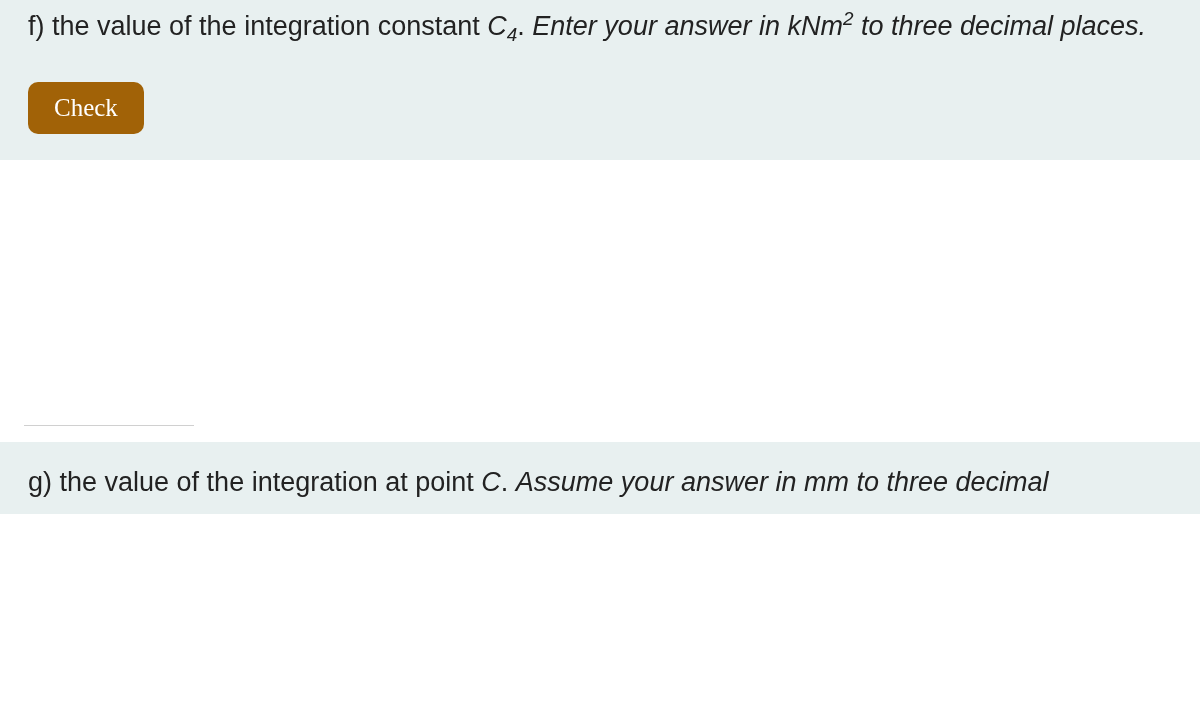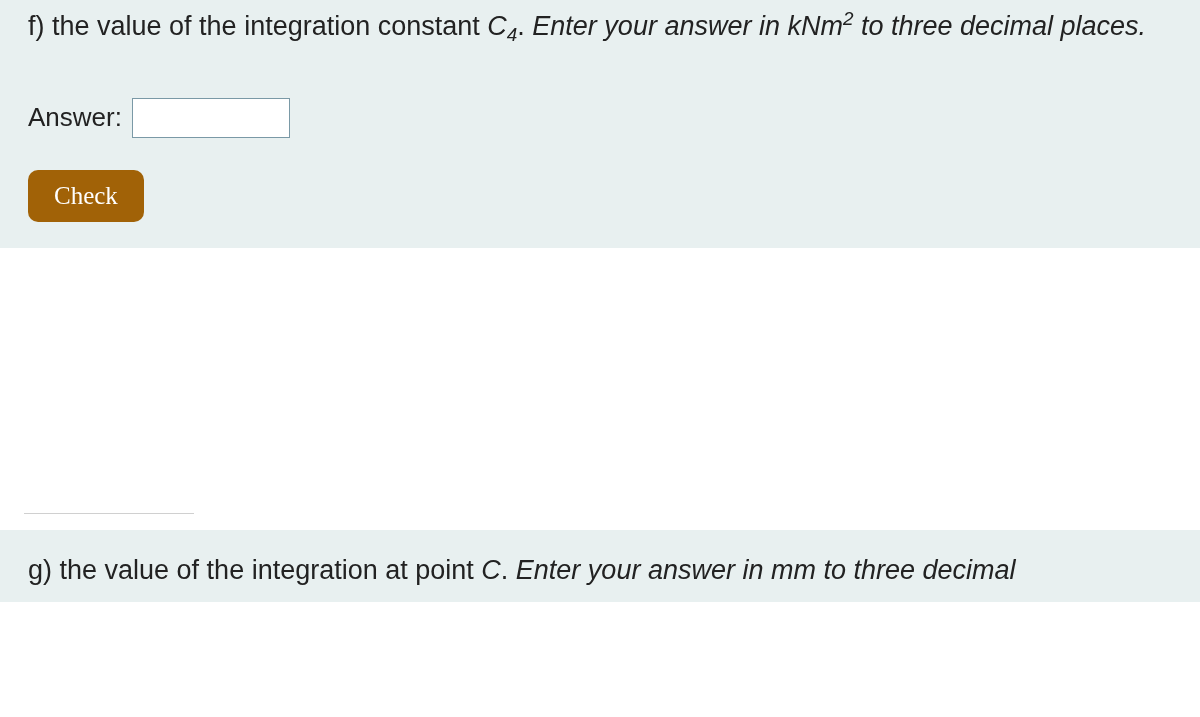--- a/index.html
+++ b/index.html
@@ -77,29 +77,25 @@
   }
 </style>
 </head>
 <body>
 
 <div class="question-block first">
   <p class="prompt">
     <span class="roman">f) </span><span class="roman">the value of the integration constant </span><span class="italic">C</span><sub>4</sub><span class="roman">. </span><span class="italic">Enter your answer in kNm</span><sup>2</sup><span class="italic"> to three decimal places.</span>
   </p>
 
-  <div class="answer-row">
-    <span class="answer-label">Answer:</span>
-    <input type="text" class="answer-input" style="">
-  </div>
 
   <button class="check-button">Check</button>
 </div>
 
 <div class="gap">
   <div class="faint-line"></div>
 </div>
 
 <div class="question-block second">
   <p class="prompt">
-    <span class="roman">g) </span><span class="roman">the value of the integration at point </span><span class="italic">C</span><span class="roman">. </span><span class="italic">Enter your answer in mm to three decimal </span><br>
+    <span class="roman">g) </span><span class="roman">the value of the integration at point </span><span class="italic">C</span><span class="roman">. </span><span class="italic">Assume your answer in mm to three decimal </span><br>
   </p>
 </div>
 
 </body></html>

